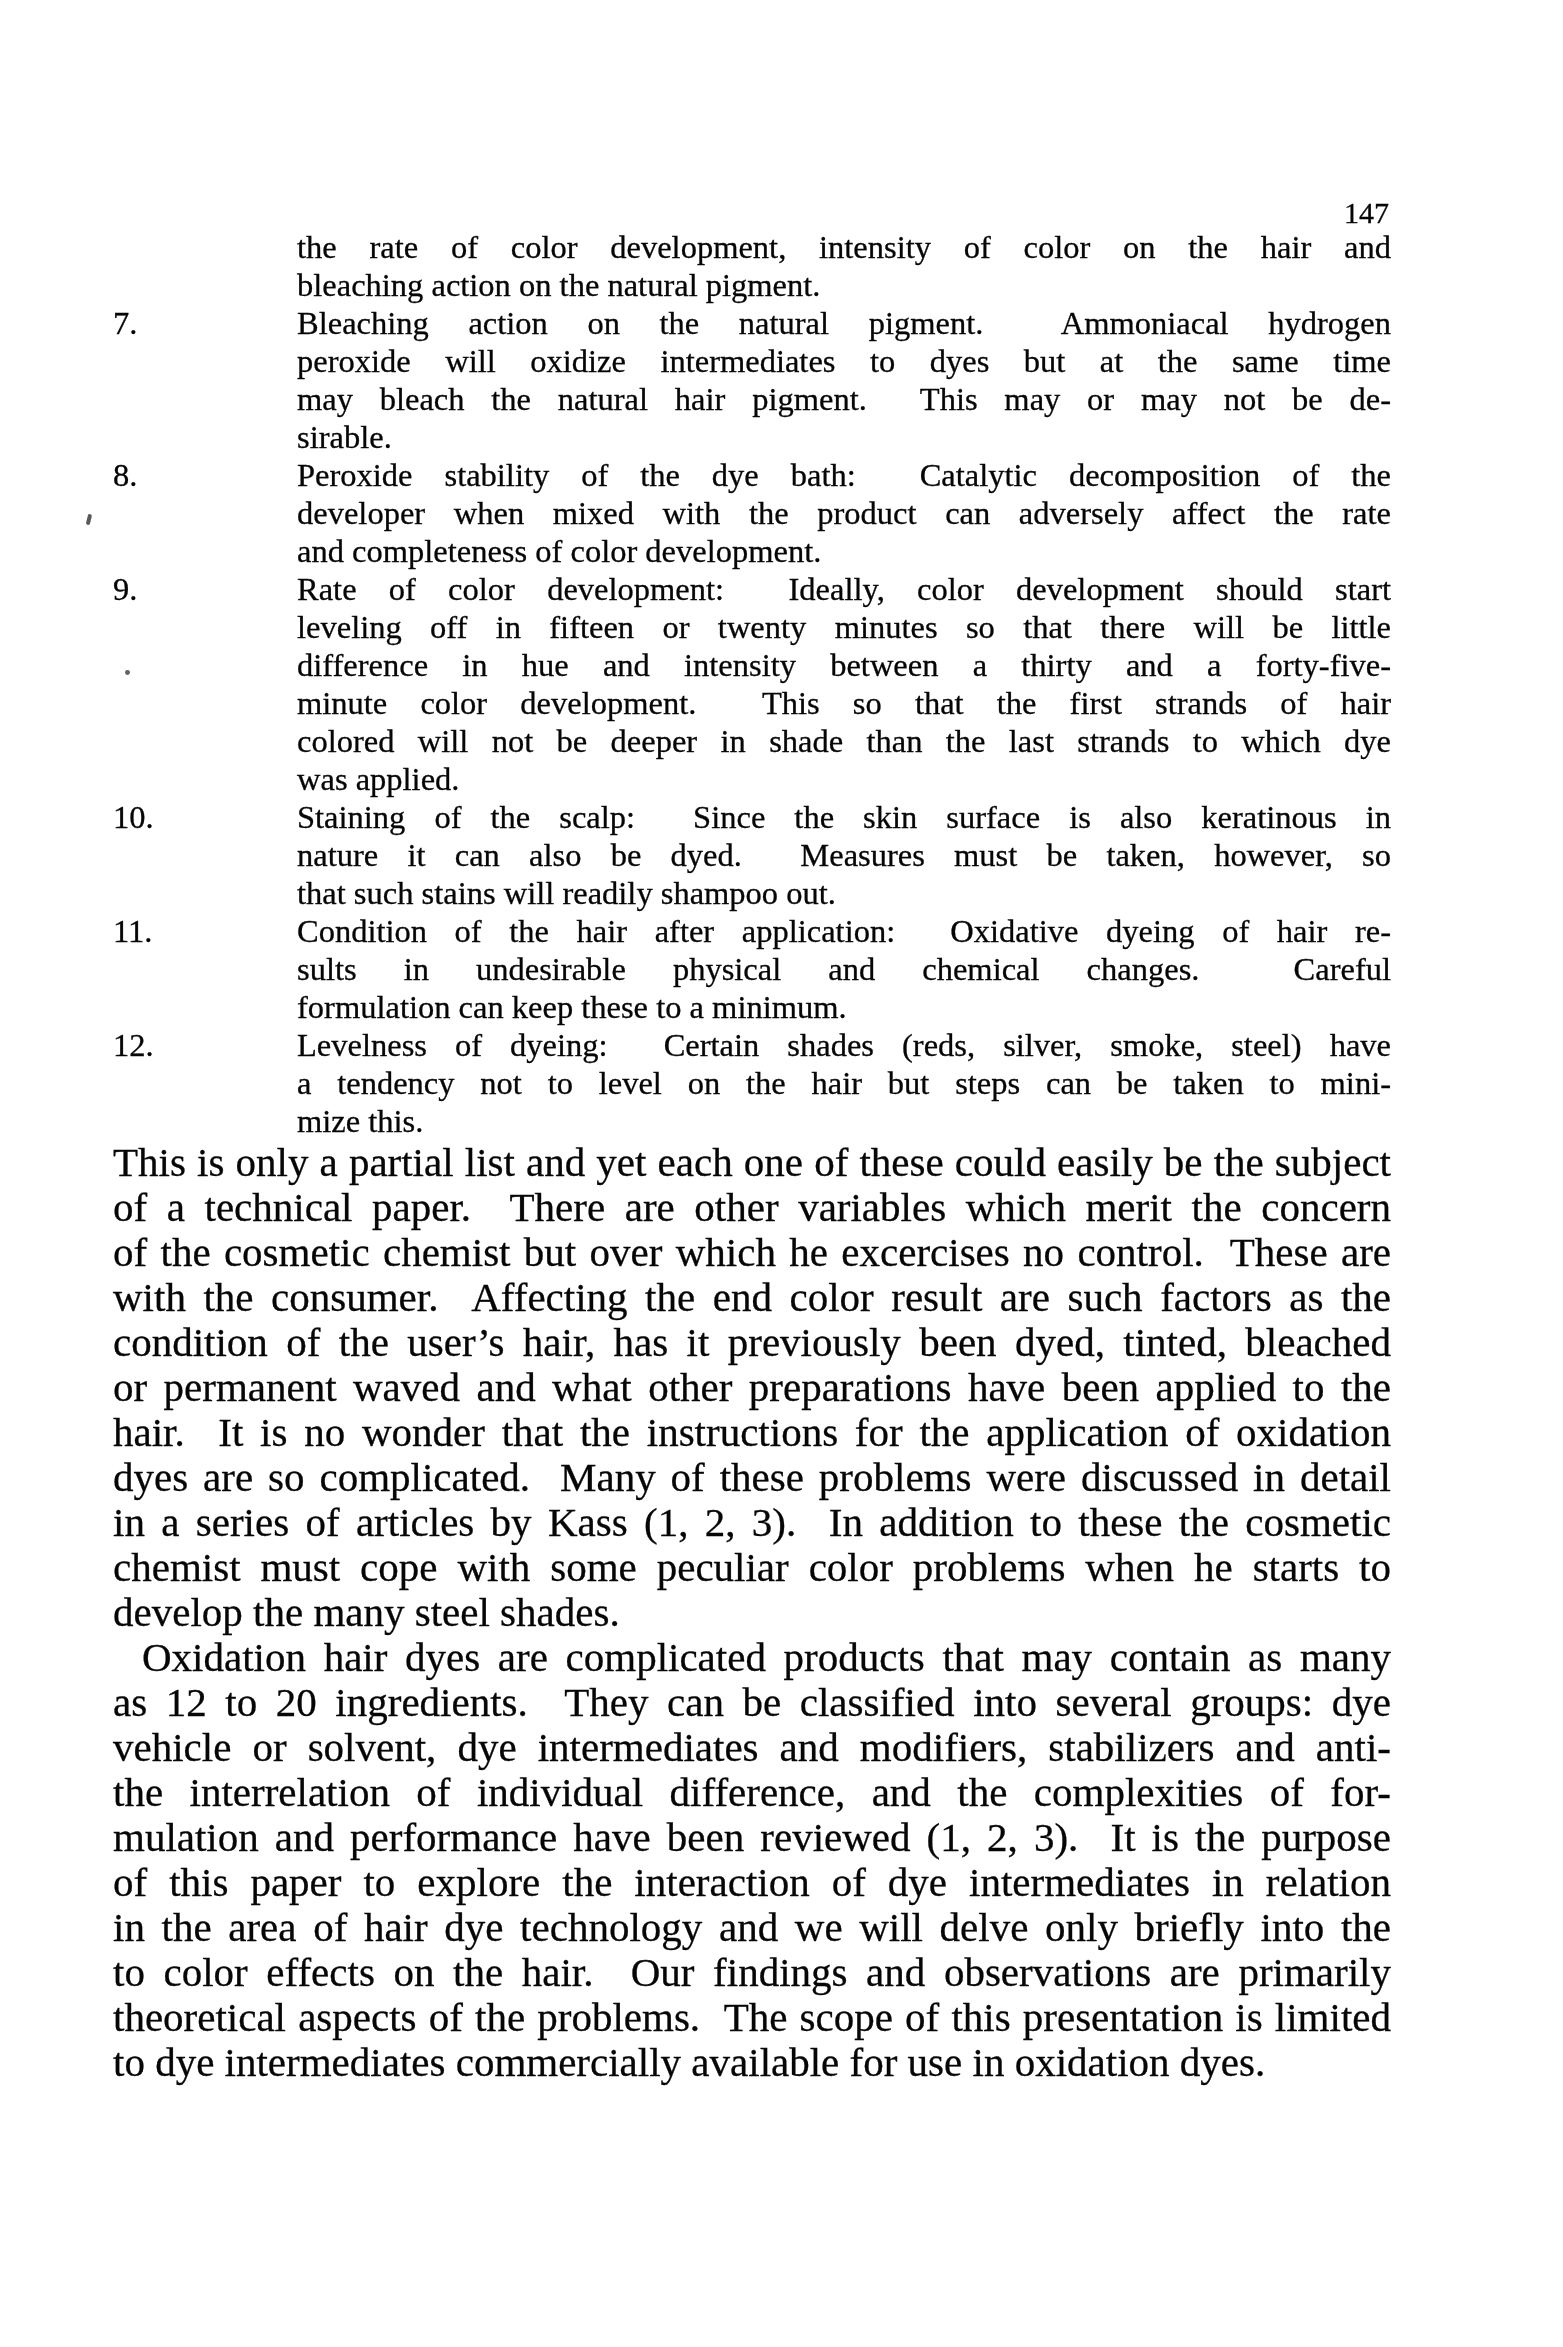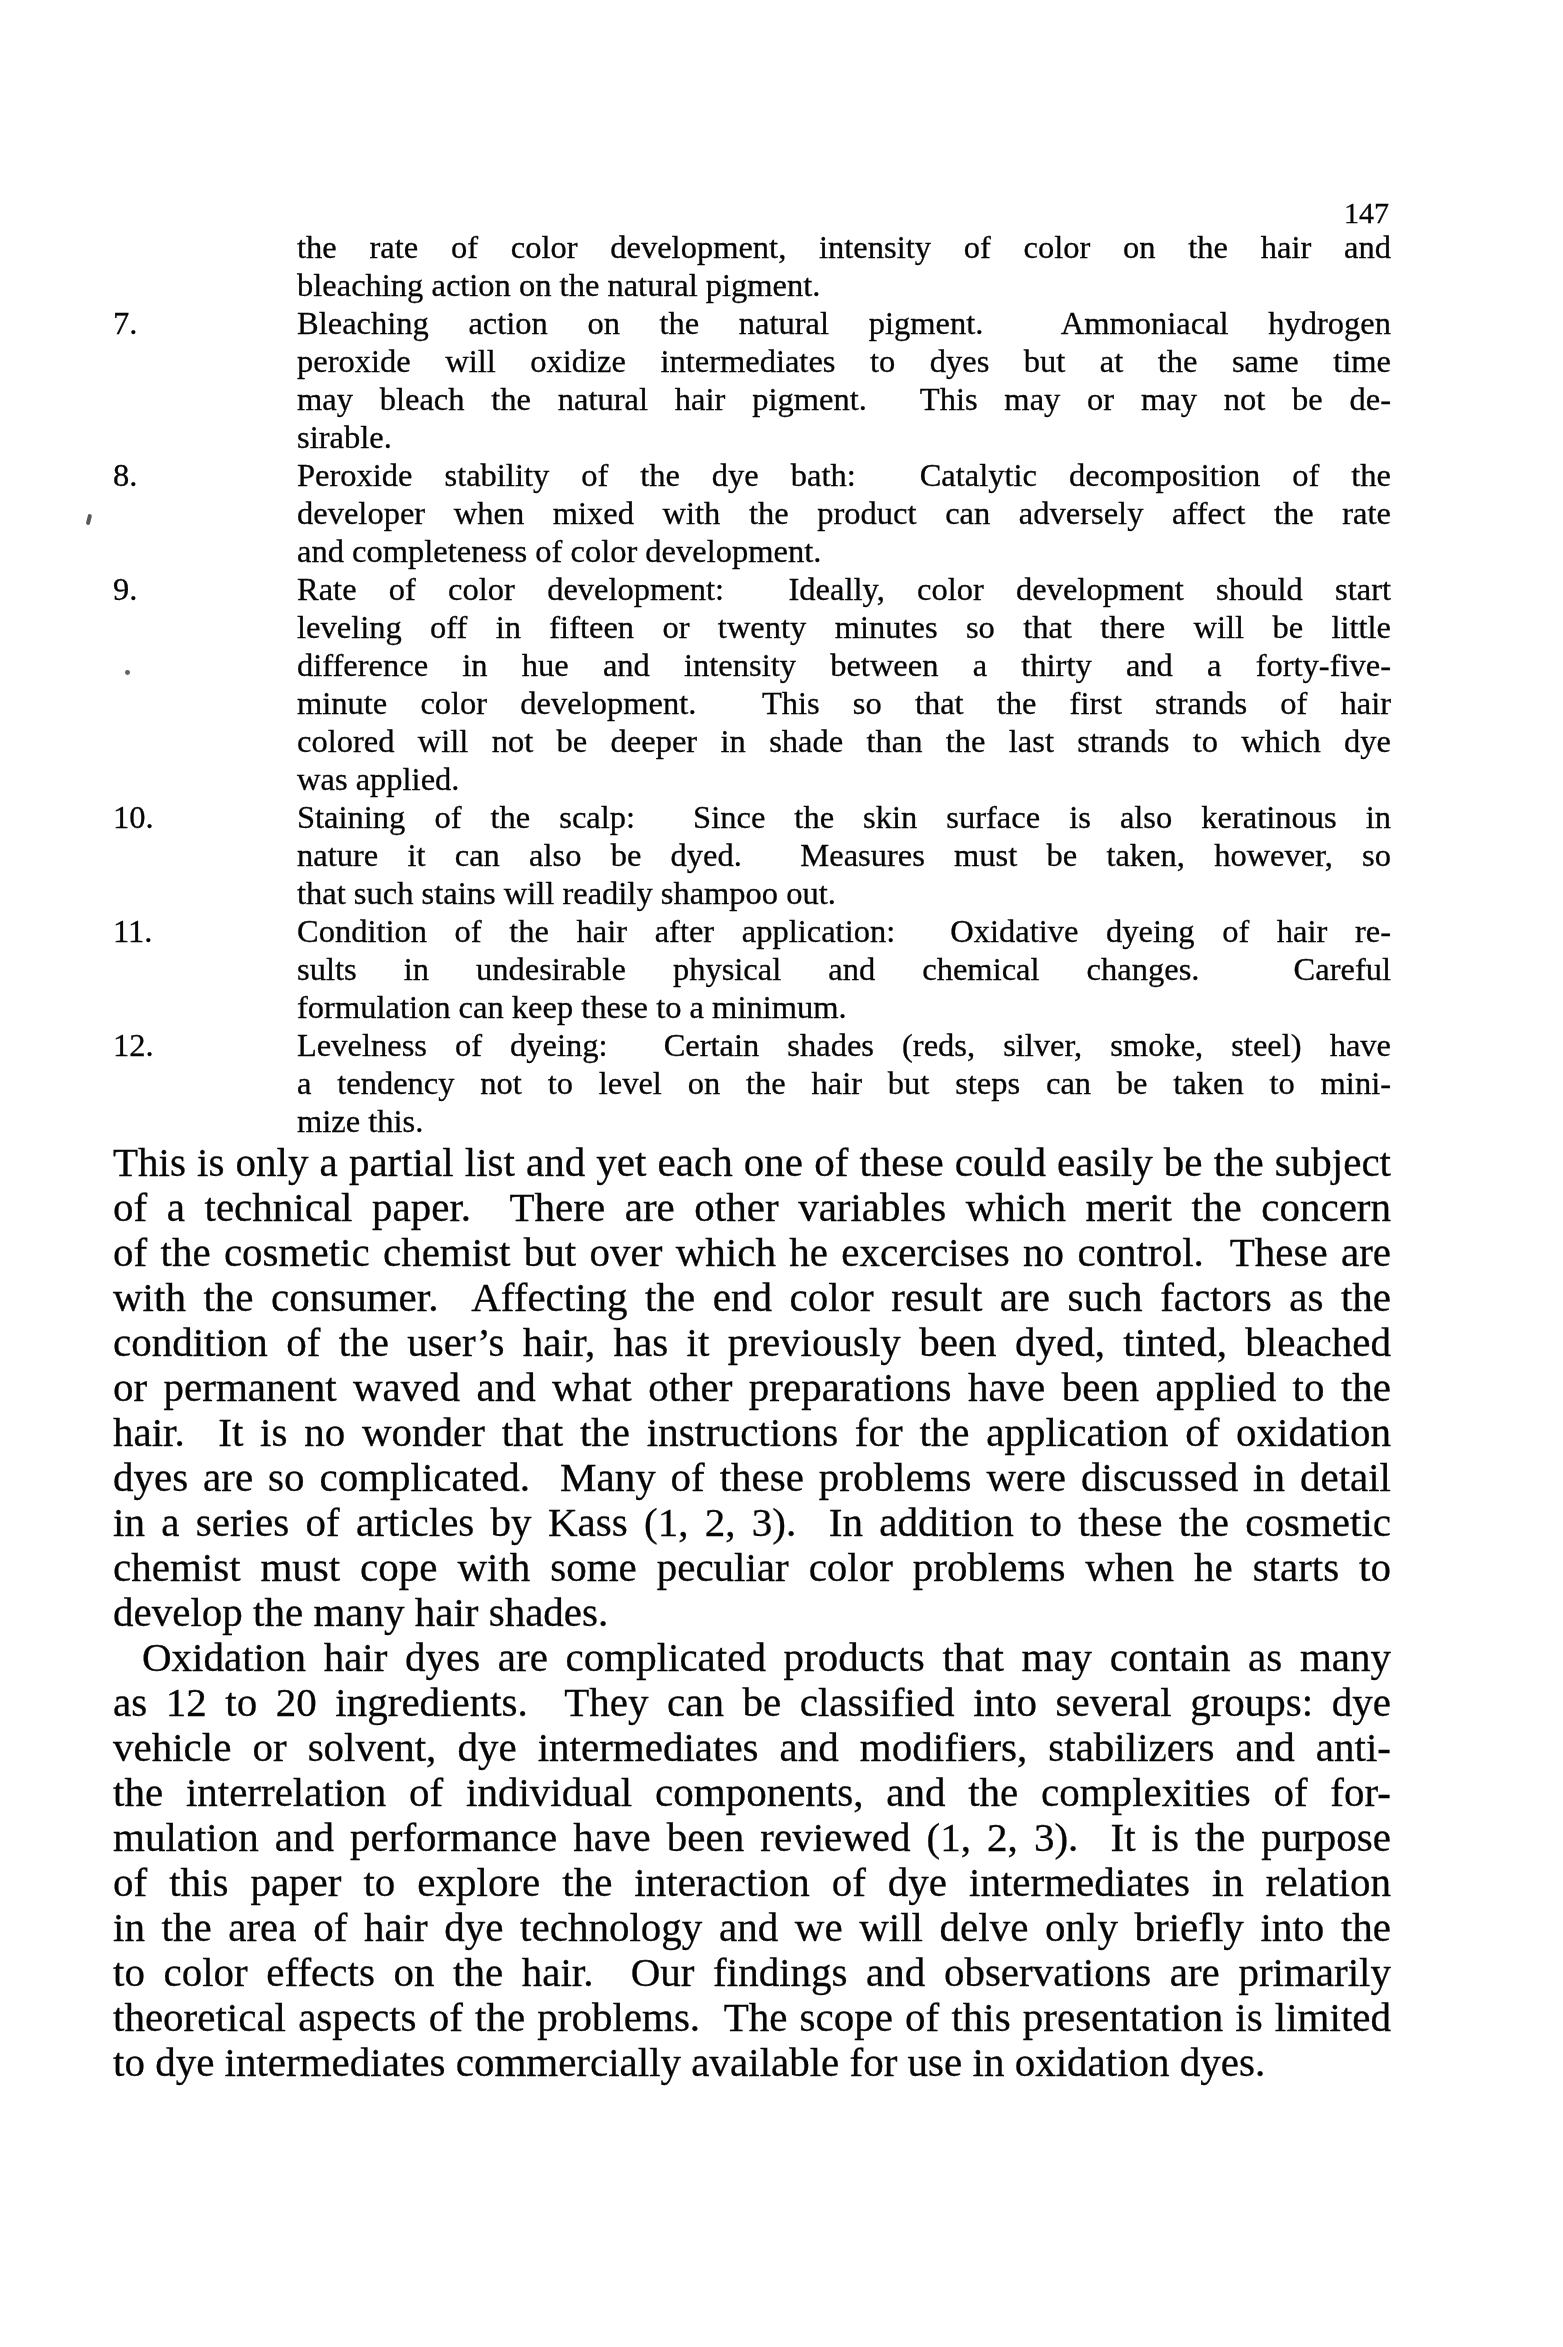--- a/index.html
+++ b/index.html
@@ -97,28 +97,28 @@
         <div class="ln j">This is only a partial list and yet each one of these could easily be the subject</div>
         <div class="ln j">of a technical paper.&nbsp; There are other variables which merit the concern</div>
         <div class="ln j">of the cosmetic chemist but over which he excercises no control.&nbsp; These are</div>
         <div class="ln j">with the consumer.&nbsp; Affecting the end color result are such factors as the</div>
         <div class="ln j">condition of the user’s hair, has it previously been dyed, tinted, bleached</div>
         <div class="ln j">or permanent waved and what other preparations have been applied to the</div>
         <div class="ln j">hair.&nbsp; It is no wonder that the instructions for the application of oxidation</div>
         <div class="ln j">dyes are so complicated.&nbsp; Many of these problems were discussed in detail</div>
         <div class="ln j">in a series of articles by Kass (1, 2, 3).&nbsp; In addition to these the cosmetic</div>
         <div class="ln j">chemist must cope with some peculiar color problems when he starts to</div>
-        <div class="ln">develop the many hair shades.</div>
+        <div class="ln">develop the many steel shades.</div>
       </div>
 
       <div class="para">
         <div class="ln j indent">Oxidation hair dyes are complicated products that may contain as many</div>
         <div class="ln j">as 12 to 20 ingredients.&nbsp; They can be classified into several groups: dye</div>
         <div class="ln j">vehicle or solvent, dye intermediates and modifiers, stabilizers and anti-</div>
-        <div class="ln j">the interrelation of individual components, and the complexities of for-</div>
+        <div class="ln j">the interrelation of individual difference, and the complexities of for-</div>
         <div class="ln j">mulation and performance have been reviewed (1, 2, 3).&nbsp; It is the purpose</div>
         <div class="ln j">of this paper to explore the interaction of dye intermediates in relation</div>
         <div class="ln j">in the area of hair dye technology and we will delve only briefly into the</div>
         <div class="ln j">to color effects on the hair.&nbsp; Our findings and observations are primarily</div>
         <div class="ln j">theoretical aspects of the problems.&nbsp; The scope of this presentation is limited</div>
         <div class="ln">to dye intermediates commercially available for use in oxidation dyes.</div>
       </div>
 
     </div>
 

